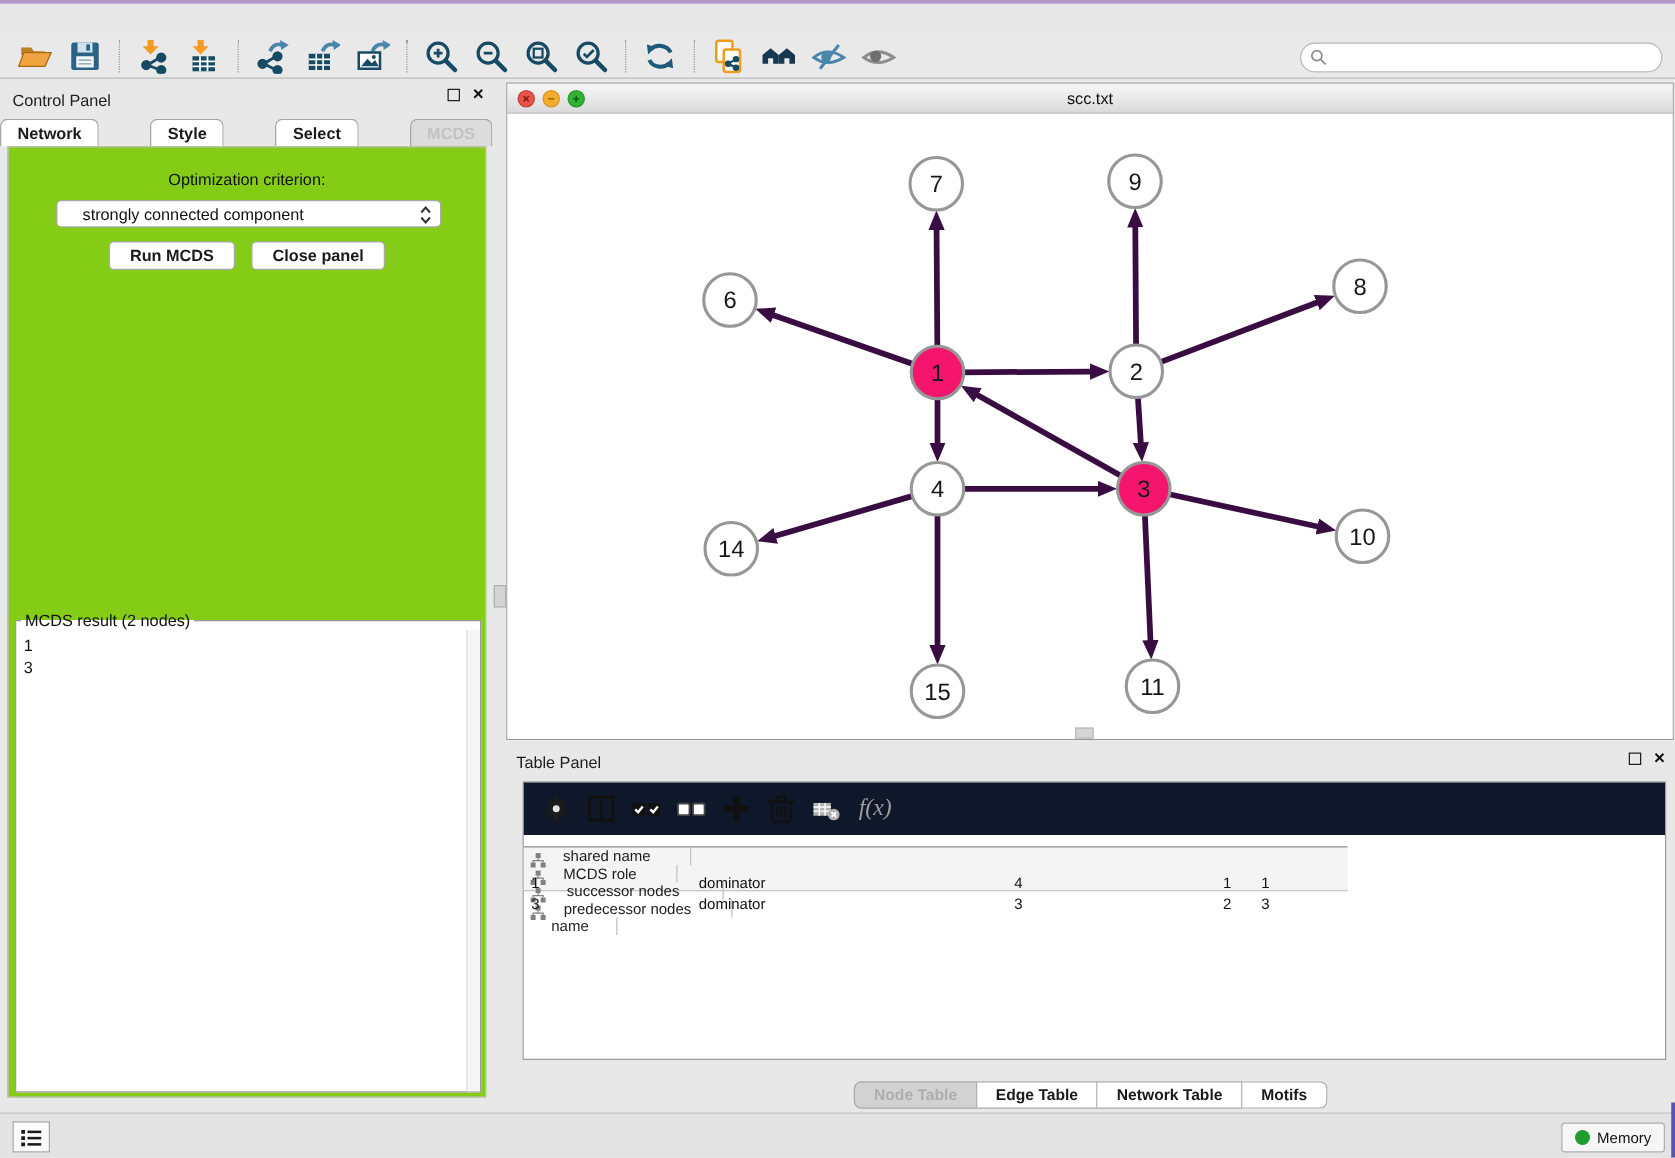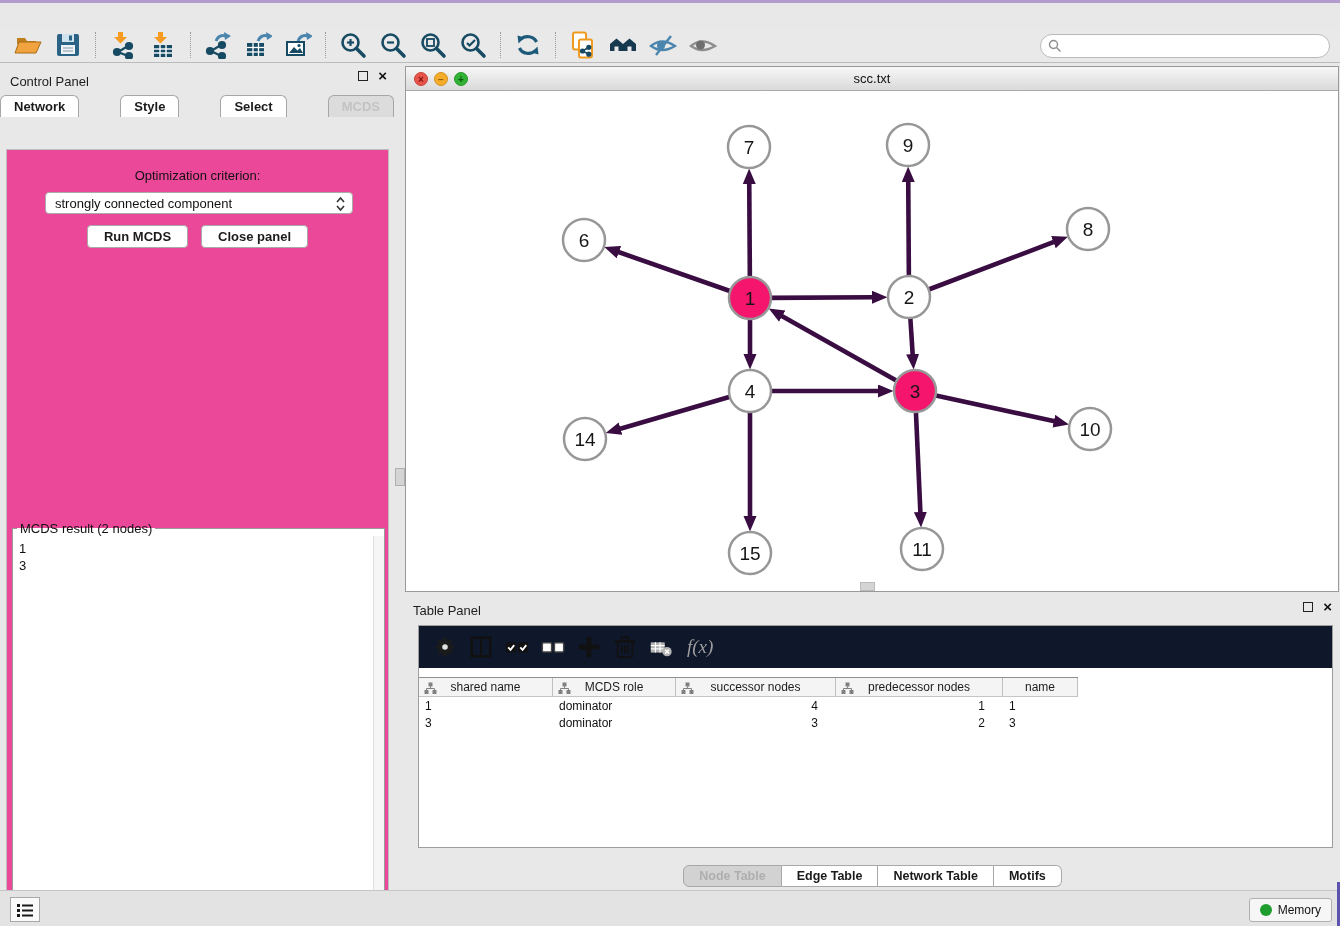--- a/index.html
+++ b/index.html
@@ -36,25 +36,25 @@
 
   
   #control-panel { position:absolute; left:0; top:66px; width:395px; height:822px; }
   #control-panel .panel-head { position:absolute; left:10px; top:6px; }
   .tab-row { position:absolute; left:0; top:29px; width:100%; display:flex; justify-content:space-between; }
   .tab { height:22px; line-height:21px; padding:0 13px; background:#fff; border:1px solid #a6a6a6;
     border-bottom:none; border-radius:6px 6px 0 0; font-size:13px; font-weight:bold; color:#1a1a1a;
     margin-right:1px; cursor:pointer; }
   .tab.selected { background:#dcdcdc; color:#c3c3c3; }
   #cp-content { position:absolute; left:6px; top:51px; width:383px; height:761px;
-    background:#ec4899; border:1px solid #bdbdbd;margin-top:32px; }
+    background:#84cc16; border:1px solid #bdbdbd; }
   #opt-label { position:absolute; left:0; top:18px; width:100%; text-align:center; font-size:13px; color:#111; }
   #criterion-select { position:absolute; left:38px; top:42px; width:308px; height:22px; background:#fff;
     border:1px solid #a9a9a9; border-radius:4px; font-size:13px; color:#111;
-    display:flex; align-items:center; padding-left:9px; cursor:pointer; }
+    display:flex; align-items:center; padding-left:20px; cursor:pointer; }
   #criterion-select .chevrons { position:absolute; right:7px; top:3px; }
   .cp-buttons { position:absolute; left:0; top:75px; width:100%; display:flex; justify-content:center; gap:13px; }
   .btn { height:23px; background:#fff; border:1px solid #a9a9a9; border-radius:4px;
     font-size:13px; font-weight:600; color:#1a1a1a; padding:0 16px; font-family:"Liberation Sans",sans-serif; cursor:pointer; }
   #mcds-result { position:absolute; left:5px; top:371px; width:373px; height:385px;
     border:1px solid #9a9a9a; background:#fff; }
   #mcds-result legend { font-size:13px; color:#111; margin-left:4px; padding:0 3px; }
   #result-lines { position:absolute; left:0; top:2px; width:355px; padding:2px 6px; font-size:13px; color:#111; line-height:17px; }
   #result-scroll { position:absolute; right:0; top:0; bottom:0; width:11px; background:#f6f6f6; border-left:1px solid #e0e0e0; }
 
@@ -80,22 +80,22 @@
   
   #table-panel { position:absolute; left:405px; top:597px; width:935px; height:291px; }
   #table-panel .panel-head { position:absolute; left:8px; top:4px; }
   #tp-inner { position:absolute; left:13px; top:28px; width:915px; height:223px;
     background:#fff; border:1px solid #9d9d9d; }
   #tp-toolbar { height:42px; background:#0f172a; display:flex; align-items:center; padding-left:8px; }
   .tpbtn { width:26px; height:28px; margin:0 5px; display:flex; align-items:center; justify-content:center; cursor:pointer; }
   .tpbtn svg { width:26px; height:26px; }
   .tpbtn.disabled { cursor:default; }
   #fx-label { font-family:"Liberation Serif", serif; font-style:italic; font-size:19px; color:#9e9e9e; margin-left:8px; }
-  #tbl-header { position:absolute; left:0; top:51px; width:659px; height:20px; background:#f4f4f4;
-    border-top:1px solid #8f8f8f; border-bottom:1px solid #c4c4c4; display:flex; }
+  #tbl-header { position:absolute; left:0; top:51px; width:659px; height:36px; background:#f4f4f4;
+    border-top:1px solid #8f8f8f; border-bottom:1px solid #c4c4c4; display:flex;flex-direction:column; }
   .hcell { position:relative; height:100%; border-right:1px solid #c0c0c0; display:flex;
     align-items:center; justify-content:center; font-size:12px; color:#1c1c1c; cursor:pointer; }
   .hcell .tree { position:absolute; left:5px; top:4px; }
   .rows { position:absolute; left:0; top:72px; width:915px; }
   .trow { display:flex; height:17px; font-size:12px; color:#111; cursor:pointer; }
   .tcell { padding:1px 6px 0 6px; overflow:hidden; white-space:nowrap; }
   .tcell.num { text-align:right; padding-right:18px; }
   .w0{width:134px}.w1{width:123px}.w2{width:160px}.w3{width:167px}.w4{width:75px}
   #tp-tabs { position:absolute; left:0; top:268px; width:100%; display:flex; justify-content:center; }
   .btab { height:22px; line-height:20px; padding:0 15px; background:#fff; border:1px solid #a8a8a8;

